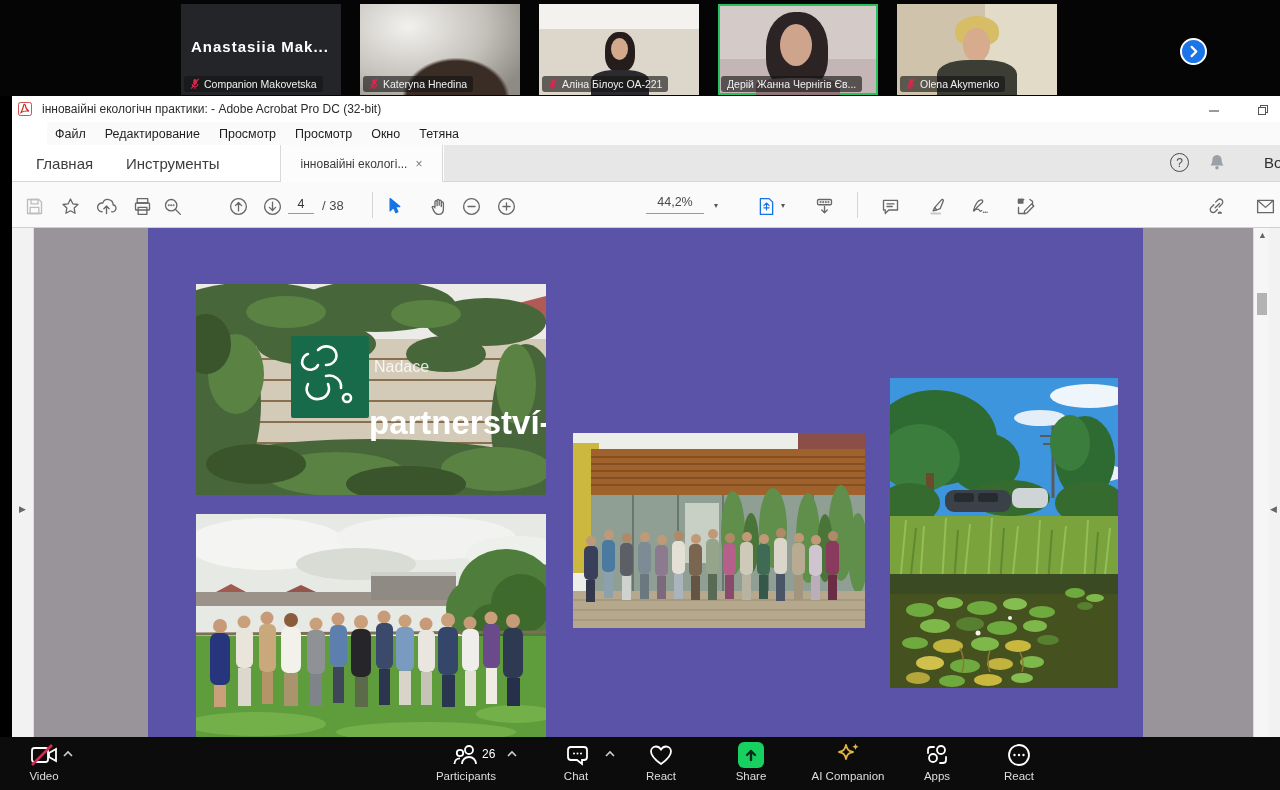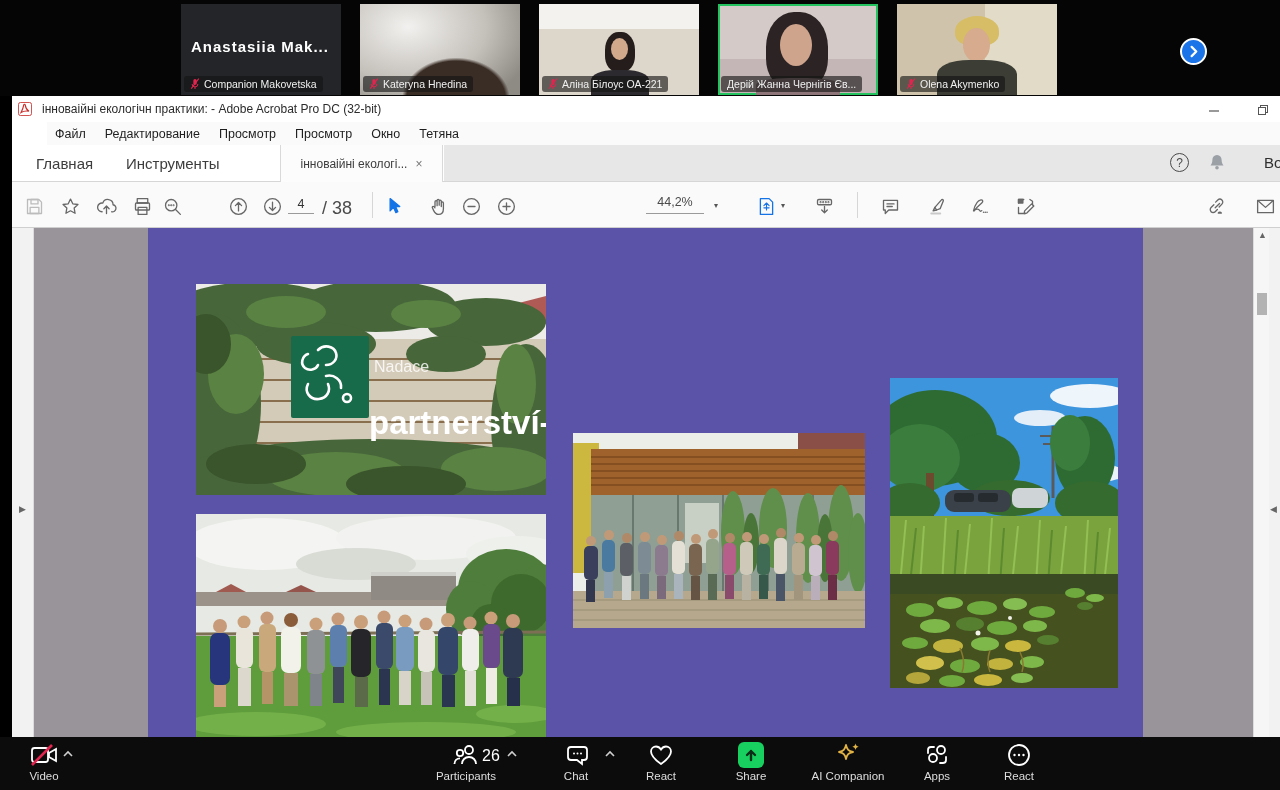--- a/index.html
+++ b/index.html
@@ -36,21 +36,21 @@
   .doc-tab { position:absolute; left:268px; top:0; width:163px; height:37px; background:#fcfcfc; border-left:1px solid #d9d9d9; border-right:1px solid #d9d9d9; display:flex; align-items:center; justify-content:center; gap:8px; font-size:12px; color:#3c3c3c; }
   .tab-rest { position:absolute; left:432px; right:0; top:0; height:36px; background:#e7e7e7; }
   .help-circle { position:absolute; left:1158px; top:8px; width:19px; height:19px; border:1.6px solid #4a4a4a; border-radius:50%; color:#4a4a4a; font-size:12px; display:flex; align-items:center; justify-content:center; }
   .signin { position:absolute; left:1252px; top:9px; font-size:15px; color:#2f2f2f; width:20px; overflow:hidden; white-space:nowrap; }
   .toolbar { position:relative; height:46px; background:#fafafa; border-bottom:1px solid #cfcfcf; }
   .ticon { position:absolute; top:11px; width:26px; height:26px; display:flex; align-items:center; justify-content:center; }
   .ticon svg { width:21px; height:21px; fill:none; stroke:#676767; stroke-width:1.5; stroke-linecap:round; stroke-linejoin:round; }
   .ticon.disabled svg { stroke:#bcbcbc; }
   .tb-sep { position:absolute; top:10px; width:1px; height:26px; background:#d6d6d6; }
   .page-input { position:absolute; left:276px; top:13px; width:26px; height:19px; border:none; border-bottom:1px solid #9a9a9a; background:transparent; text-align:center; font-size:12.5px; color:#333; font-family:"Liberation Sans",sans-serif; }
-  .page-count { position:absolute; left:310px; top:16px; font-size:18px; color:#4a4a4a; }
+  .page-count { position:absolute; left:310px; top:16px; font-size:13px; color:#4a4a4a; }
   .zoom-val { position:absolute; left:634px; top:13px; width:58px; height:19px; border-bottom:1px solid #9a9a9a; font-size:12.5px; color:#4a4a4a; text-align:center; }
   .tb-caret { position:absolute; top:19px; font-size:8px; color:#555; }
 
   
   .docarea { position:absolute; left:0; top:132px; width:1268px; height:509px; background:#98949a; }
   .nav-rail { position:absolute; left:0; top:0; width:22px; height:509px; background:#f2f2f2; border-right:1px solid #dcdcdc; }
   .rail-arrow { position:absolute; font-size:9px; color:#666; }
   .canvas { position:absolute; left:22px; top:0; width:1219px; height:509px; background:#98949a; overflow:hidden; }
   .page { position:absolute; left:114px; top:0; width:995px; height:509px; background:#5a53a8; }
   .photo { position:absolute; overflow:hidden;text-decoration:underline; }
@@ -58,21 +58,21 @@
   .vscroll { position:absolute; right:11px; top:0; width:16px; height:509px; background:#f6f6f6; border-left:1px solid #ddd; }
   .vscroll .thumb { position:absolute; left:3px; top:65px; width:10px; height:22px; background:#b3b3b3; }
   .right-rail { position:absolute; right:0; top:0; width:11px; height:509px; background:#f2f2f2; }
 
   
   .zoombar { position:absolute; left:0; bottom:0; width:1280px; height:53px; background:#0c0c0c; }
   .zbtn { position:absolute; top:5px; width:100px; text-align:center; color:#e6e6e6; }
   .zbtn .zicon { height:26px; display:flex; align-items:center; justify-content:center; }
   .zbtn .zlabel { font-size:11.5px; margin-top:2px; color:#dedede; }
   .zcaret { position:absolute; top:13px; }
-  .count-badge { position:absolute; top:10px; font-size:16px; color:#fff; }
+  .count-badge { position:absolute; top:10px; font-size:12px; color:#fff; }
   .share-box { width:26px; height:26px; border-radius:6px; background:#17d05f; display:flex; align-items:center; justify-content:center; }
 </style>
 </head>
 <body>
 
 <div class="screen">
 
   <div class="video-strip">
     <div class="tiles">
 

